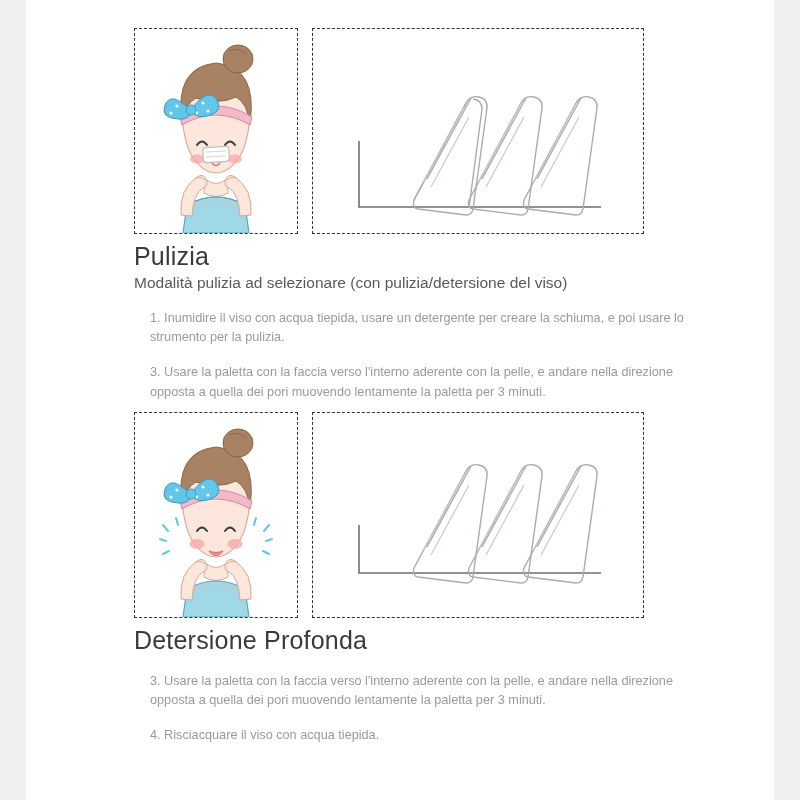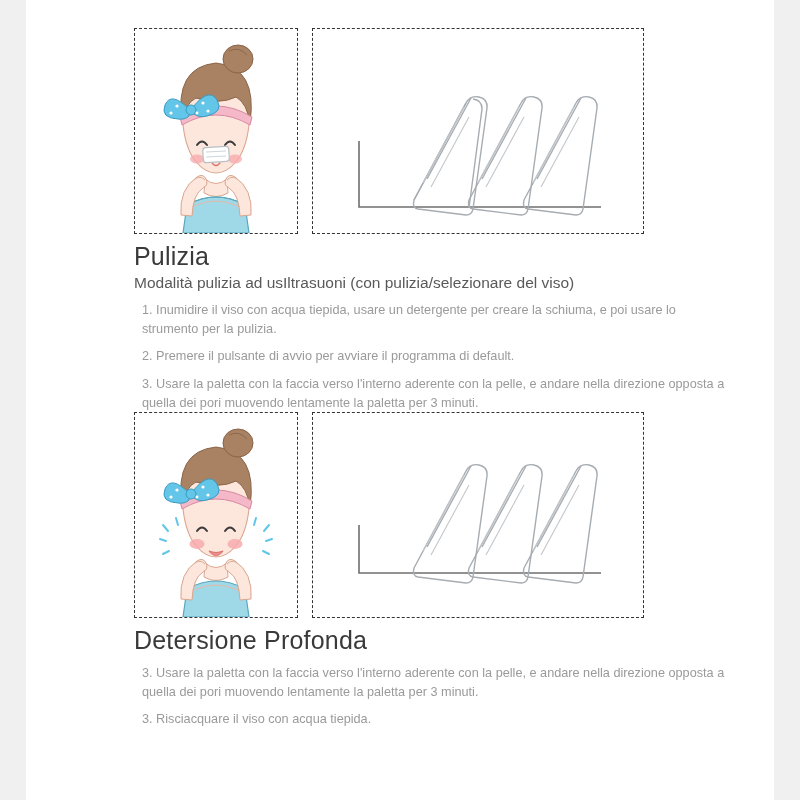--- a/index.html
+++ b/index.html
@@ -93,21 +93,21 @@
   }
   .steps {
     margin: 0;
     padding: 0;
     list-style: none;
   }
   .steps li {
     font-size: 12.7px;
     color: #9a9a9a;
     line-height: 1.52;
-    margin: 8px;
+    margin: 16px;
     white-space: pre-line;
   }
 </style>
 </head>
 <body>
 
 <div class="page">
 
   <div class="section section-1">
 
@@ -196,24 +196,23 @@
           <g stroke="#c2c7cc" stroke-width="1.1" fill="none">
             <path d="M261 78 l-41 76"></path>
             <path d="M266 88 l-38 70"></path>
           </g>
         </svg>
       </div>
     </div>
 
     <div class="textblock">
       <h2 class="title">Pulizia</h2>
-      <p class="subtitle">Modalità pulizia ad usIltrasuoni (con pulizia/selezionare del viso)</p>
+      <p class="subtitle">Modalità pulizia ad selezionare (con pulizia/detersione del viso)</p>
       <ul class="steps">
         <li>1. Inumidire il viso con acqua tiepida, usare un detergente per creare la schiuma, e poi usare lo strumento per la pulizia.</li>
-        <li>2. Premere il pulsante di avvio per avviare il programma di default.</li>
         <li>3. Usare la paletta con la faccia verso l'interno aderente con la pelle, e andare nella direzione opposta a quella dei pori muovendo lentamente la paletta per 3 minuti.</li>
       </ul>
     </div>
   </div>
 
   <div class="section section-2">
 
     <div class="panels">
 
       <div class="panel panel-left">
@@ -299,18 +298,18 @@
             <path d="M266 72 l-38 70"></path>
           </g>
         </svg>
       </div>
     </div>
 
     <div class="textblock">
       <h2 class="title">Detersione Profonda</h2>
       <ul class="steps">
         <li>3. Usare la paletta con la faccia verso l'interno aderente con la pelle, e andare nella direzione opposta a quella dei pori muovendo lentamente la paletta per 3 minuti.</li>
-        <li>3. Risciacquare il viso con acqua tiepida.</li>
+        <li>4. Risciacquare il viso con acqua tiepida.</li>
       </ul>
     </div>
   </div>
 
 </div>
 
 </body></html>

